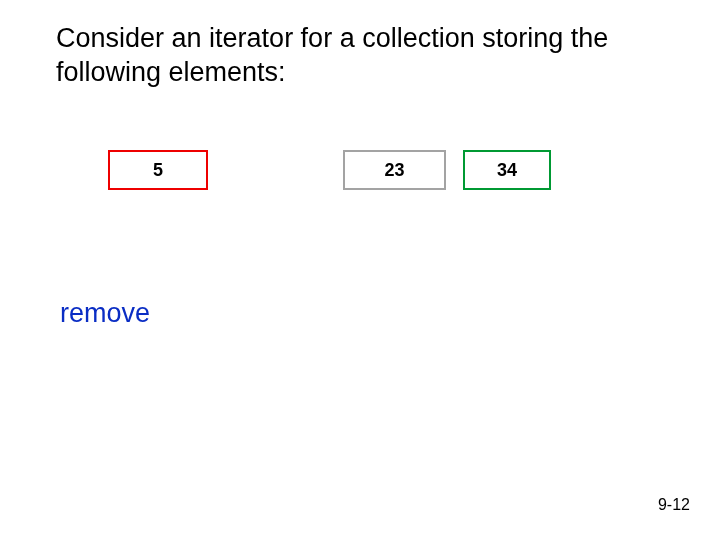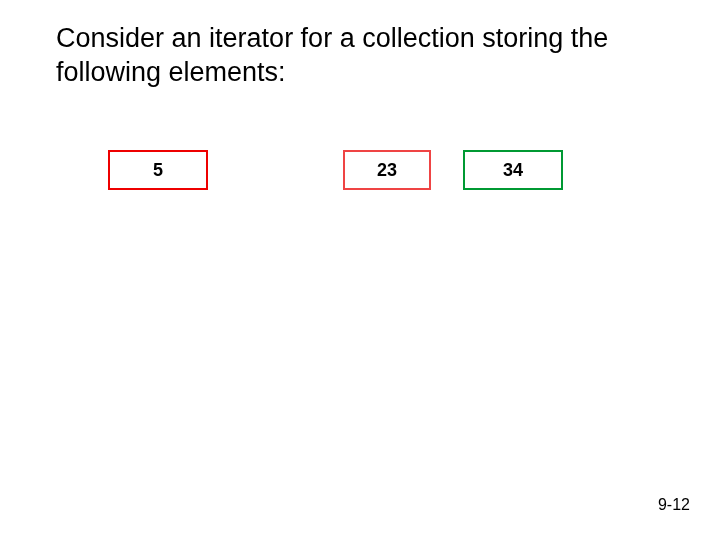--- a/index.html
+++ b/index.html
@@ -40,22 +40,22 @@
     height: 40px;
     box-sizing: border-box;
     display: flex;
     align-items: center;
     justify-content: center;
     font-size: 18px;
     font-weight: 700;
     background: #ffffff;
   }
   .box-5  { left: 108px; width: 100px; border: 2px solid #ee0000; }
-  .box-23 { left: 343px; width: 88px; border: 2px solid #ef4444; }
-  .box-34 { left: 463px; width: 100px; border: 2px solid #009933; }
+  .box-23 { left: 343px; width: 103px; border: 2px solid #a3a3a3; }
+  .box-34 { left: 463px; width: 88px; border: 2px solid #009933; }
   .remove-label {
     position: absolute;
     left: 60px;
     top: 298px;
     font-size: 27px;
     color: #0a2dc4;
     font-weight: 400;
   }
   .page-num {
     position: absolute;
@@ -72,16 +72,17 @@
 <div class="slide">
 
   <div class="heading">Consider an iterator for a collection storing the following elements:</div>
 
   <div class="boxes-row">
     <div class="elem-box box-5">5</div>
     <div class="elem-box box-23">23</div>
     <div class="elem-box box-34">34</div>
   </div>
 
+  <div class="remove-label">remove</div>
 
   <div class="page-num">9-12</div>
 
 </div>
 
 </body></html>

